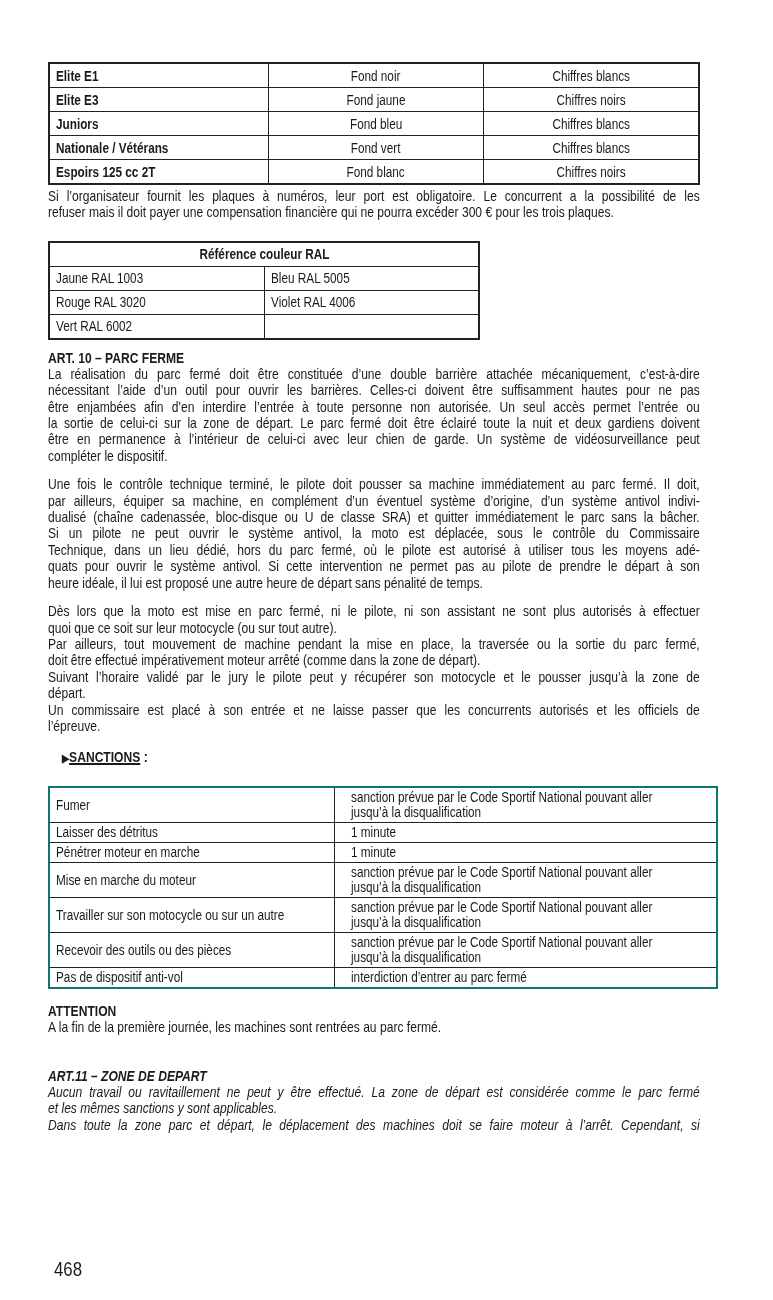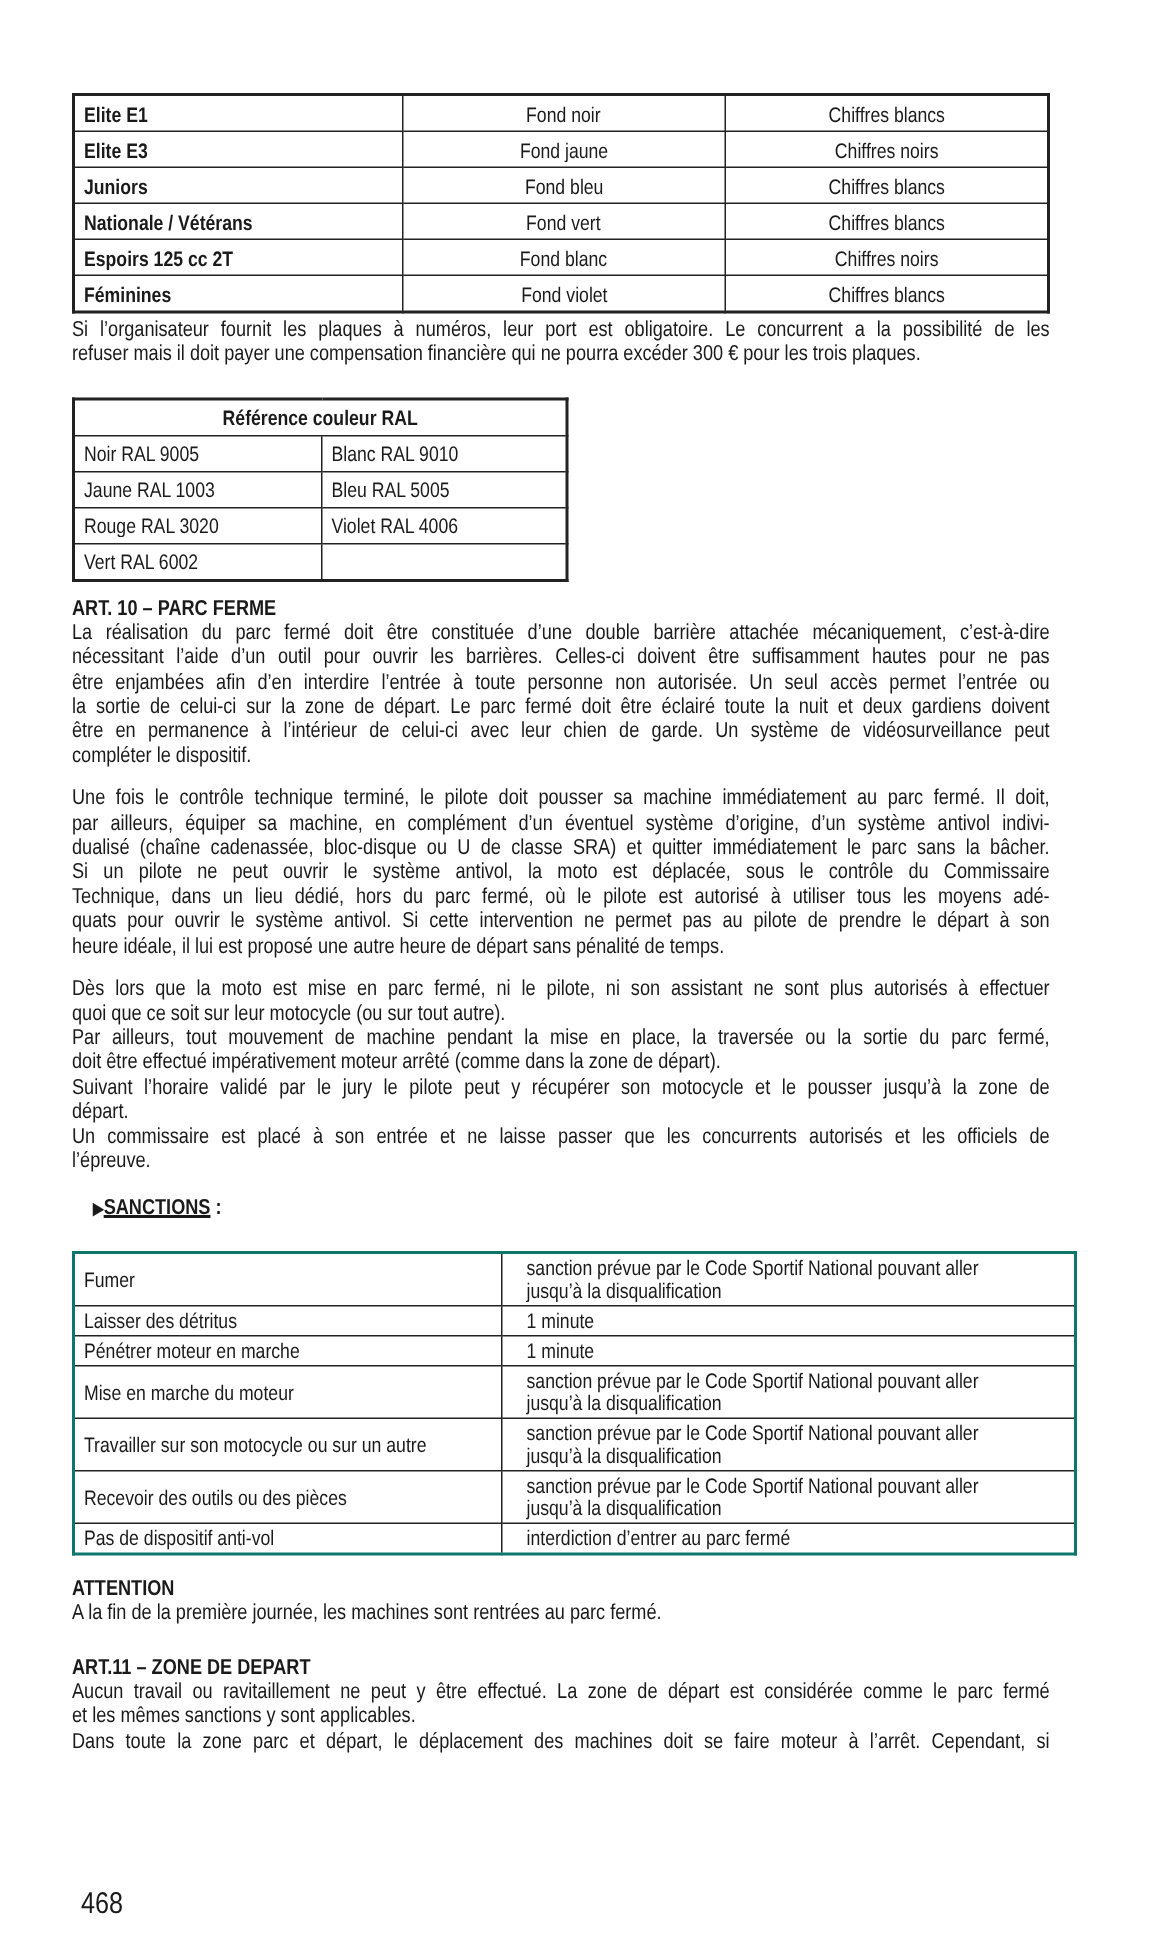--- a/index.html
+++ b/index.html
@@ -19,21 +19,21 @@
   .t-cat td { height: 23px; }
   .t-cat td.c1 { width: 206px; font-weight: bold; }
   .t-cat td.c2 { width: 202px; text-align: center; }
   .t-cat td.c3 { width: 202px; text-align: center; }
 
   .para { font-size: 14.4px; line-height: 16.4px; margin: 0; }
   .para .line { display: block; white-space: nowrap; transform: scaleX(0.84); transform-origin: left center; width: 119%; }
   .para .line.just { text-align: justify; text-align-last: justify; }
 
   
-  .t-ral { width: 331px; border: 2px solid #222; margin-top: 20px; }
+  .t-ral { width: 432px; border: 2px solid #222; margin-top: 20px; }
   .t-ral td { height: 23px; width: 176px; }
   .t-ral td.hdr { text-align: center; font-weight: bold; }
 
   .h-art { font-size: 14.4px; font-weight: bold; line-height: 16px; margin: 0; }
   .gap { height: 12px; }
 
   .sanctions-title { margin: 14px 0 0 14px; font-size: 14.4px; font-weight: bold; line-height: 18px; }
   .sanctions-title .u { text-decoration: underline; text-decoration-thickness: 1.5px; }
 
   
@@ -73,41 +73,32 @@
       <tr>
         <td class="c1"><span class="cond">Nationale / Vétérans</span></td>
         <td class="c2 ctr"><span class="cond">Fond vert</span></td>
         <td class="c3 ctr"><span class="cond">Chiffres blancs</span></td>
       </tr>
       <tr>
         <td class="c1"><span class="cond">Espoirs 125 cc 2T</span></td>
         <td class="c2 ctr"><span class="cond">Fond blanc</span></td>
         <td class="c3 ctr"><span class="cond">Chiffres noirs</span></td>
       </tr>
-      <tr>
-        <td class="c1"><span class="cond">Féminines</span></td>
-        <td class="c2 ctr"><span class="cond">Fond violet</span></td>
-        <td class="c3 ctr"><span class="cond">Chiffres blancs</span></td>
-      </tr>
     </tbody>
   </table>
 
   <div class="para" style="margin-top:3px;">
     <span class="line just">Si l’organisateur fournit les plaques à numéros, leur port est obligatoire. Le concurrent a la possibilité de les</span>
     <span class="line">refuser mais il doit payer une compensation financière qui ne pourra excéder 300 € pour les trois plaques.</span>
   </div>
 
   <table class="t-ral">
     <tbody>
       <tr>
         <td class="hdr ctr" colspan="2"><span class="cond">Référence couleur RAL</span></td>
-      </tr>
-      <tr>
-        <td><span class="cond">Noir RAL 9005</span></td>
-        <td><span class="cond">Blanc RAL 9010</span></td>
       </tr>
       <tr>
         <td><span class="cond">Jaune RAL 1003</span></td>
         <td><span class="cond">Bleu RAL 5005</span></td>
       </tr>
       <tr>
         <td><span class="cond">Rouge RAL 3020</span></td>
         <td><span class="cond">Violet RAL 4006</span></td>
       </tr>
       <tr>
@@ -187,21 +178,21 @@
         </tr>
       </tbody>
     </table>
   </div>
 
   <div class="attention"><span class="cond">ATTENTION</span></div>
   <div class="para">
     <span class="line">A la fin de la première journée, les machines sont rentrées au parc fermé.</span>
   </div>
 
-  <div style="margin-top:20px;">
+  <div style="margin-top:32px;font-style:italic;">
     <h2 class="h-art"><span class="cond">ART.11 – ZONE DE DEPART</span></h2>
     <div class="para">
       <span class="line just">Aucun travail ou ravitaillement ne peut y être effectué. La zone de départ est considérée comme le parc fermé</span>
       <span class="line">et les mêmes sanctions y sont applicables.</span>
       <span class="line just">Dans toute la zone parc et départ, le déplacement des machines doit se faire moteur à l’arrêt. Cependant, si</span>
     </div>
   </div>
 </div>
 
 <div class="page-number"><span class="cond">468</span></div>

